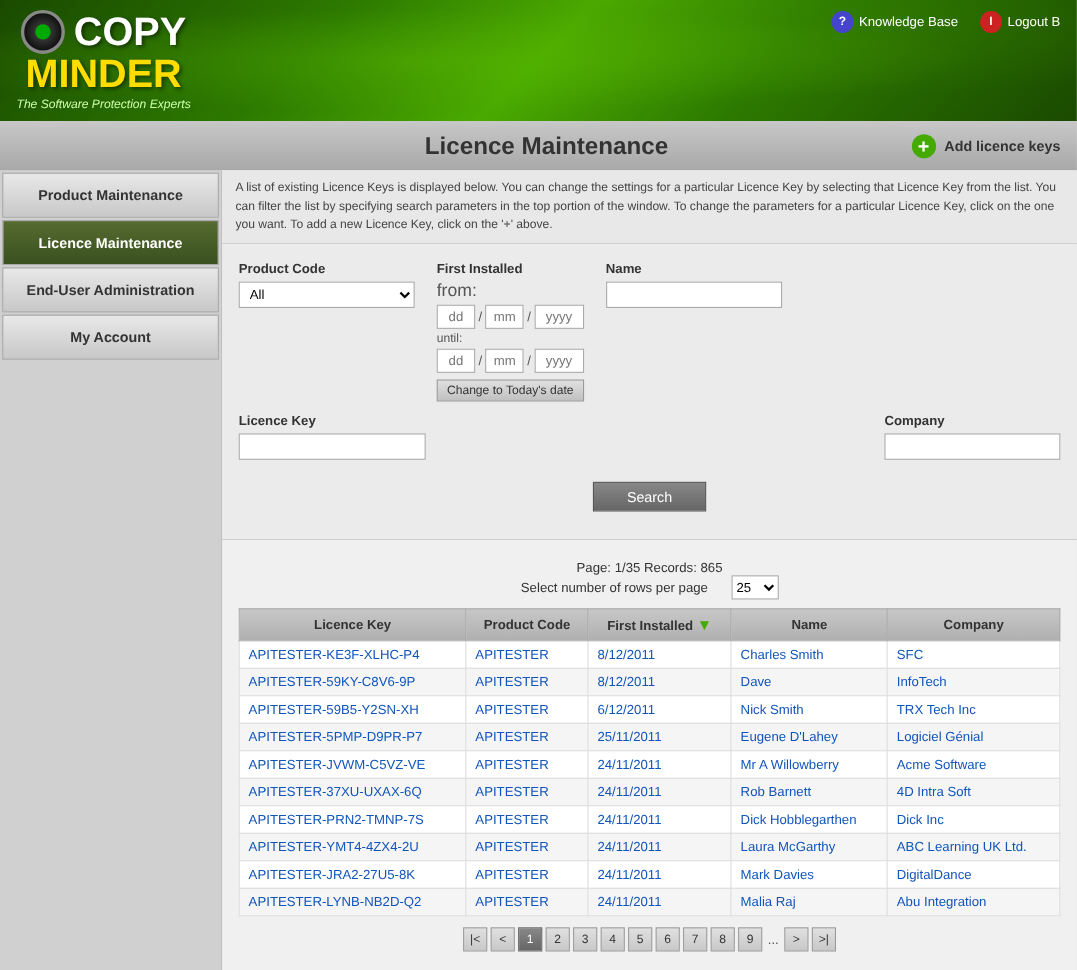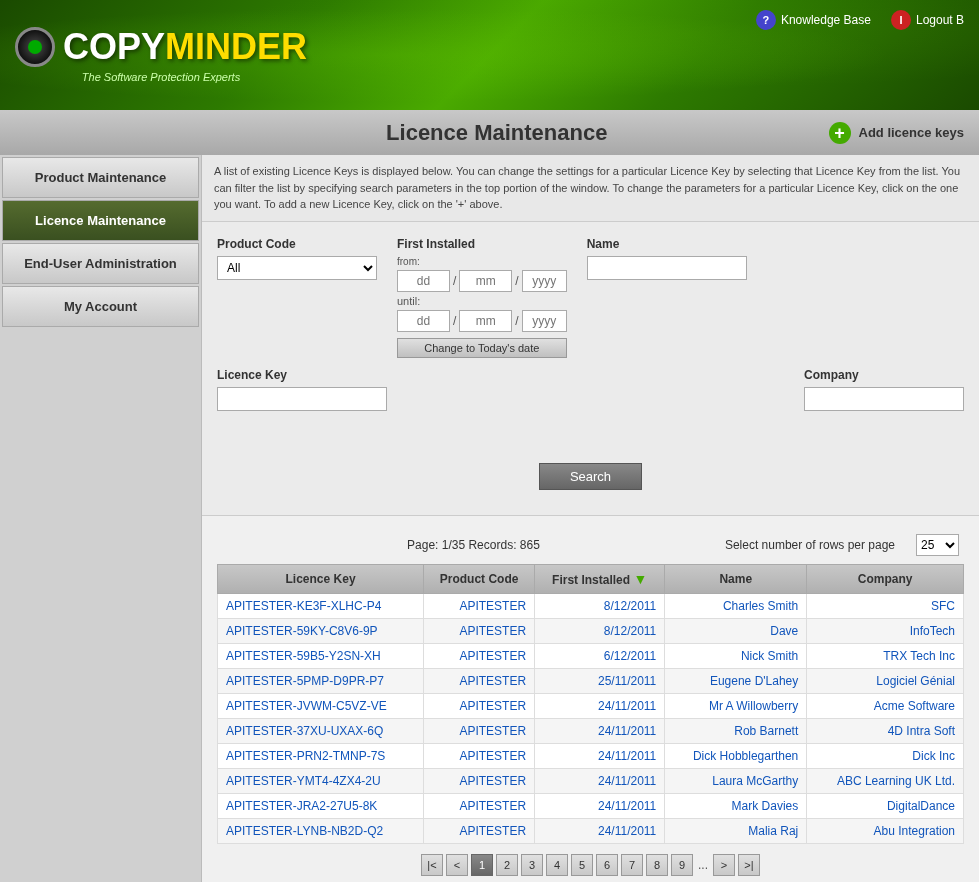--- a/index.html
+++ b/index.html
@@ -25,20 +25,21 @@
       pointer-events: none;
     }
     .logo-area {
       display: flex;
       flex-direction: column;
       align-items: center;
       z-index: 1;
     }
     .logo-text {
       display: flex;
+      flex-direction: column;
       align-items: center;
     }
     .logo-copy {
       font-size: 36px;
       font-weight: bold;
       color: white;
       text-shadow: 2px 2px 4px rgba(0,0,0,0.5);
       line-height: 1;
       display: flex;
       align-items: center;
@@ -234,21 +235,21 @@
       display: flex;
       flex-direction: column;
       gap: 3px;
     }
     .date-row {
       display: flex;
       align-items: center;
       gap: 3px;
     }
     .date-input {
-      width: 53px;
+      width: 35px;
       height: 22px;
       border: 1px solid #aaa;
       background: white;
       padding: 2px 3px;
       font-size: 11px;
       color: #888;
       text-align: center;
     }
     .date-sep {
       font-size: 12px;
@@ -269,35 +270,35 @@
       justify-content: center;
       padding: 10px 0;
     }
     .search-btn {
       background: linear-gradient(to bottom, #888, #666);
       border: 1px solid #555;
       color: white;
       padding: 5px 30px;
       font-size: 13px;
       cursor: pointer;
-      margin-top: 32px;
     }
 
     
     .results-area {
       background: #f0f0f0;
       padding: 10px 15px;
     }
     .results-meta {
       display: flex;
       justify-content: space-between;
       align-items: center;
       padding: 8px 5px;
       font-size: 12px;
       color: #333;
+      flex-direction: column;
     }
     .results-meta-center {
       text-align: center;
       flex: 1;
     }
     .rows-per-page {
       display: flex;
       align-items: center;
       gap: 21px;
     }
@@ -319,21 +320,21 @@
     th {
       padding: 6px 8px;
       text-align: center;
       font-size: 12px;
       font-weight: bold;
       color: #333;
       border: 1px solid #aaa;
     }
     td {
       padding: 5px 8px;
-      text-align: right;
+      text-align: left;
       font-size: 12px;
       border: 1px solid #ddd;
       color: #1155bb;
     }
     tr:nth-child(even) td {
       background: #f5f5f5;
     }
     tr:nth-child(odd) td {
       background: white;
     }
@@ -448,21 +449,21 @@
           <label>Product Code</label>
           <select class="product-code-select">
             <option>All</option>
             <option>APITESTER</option>
           </select>
         </div>
 
         <div class="form-group">
           <label>First Installed</label>
           <div class="date-group">
-            <div style="font-size:10px;color:#555;">from:</div>
+            <div style="font-size:16px;color:#555;">from:</div>
             <div class="date-row">
               <input class="date-input" type="text" placeholder="dd" style="">
               <span class="date-sep">/</span>
               <input class="date-input" type="text" placeholder="mm" style="">
               <span class="date-sep">/</span>
               <input class="date-input" type="text" style="width: 45px;" placeholder="yyyy">
             </div>
             <div style="font-size:11px;color:#555;">until:</div>
             <div class="date-row">
               <input class="date-input" type="text" placeholder="dd" style="">

